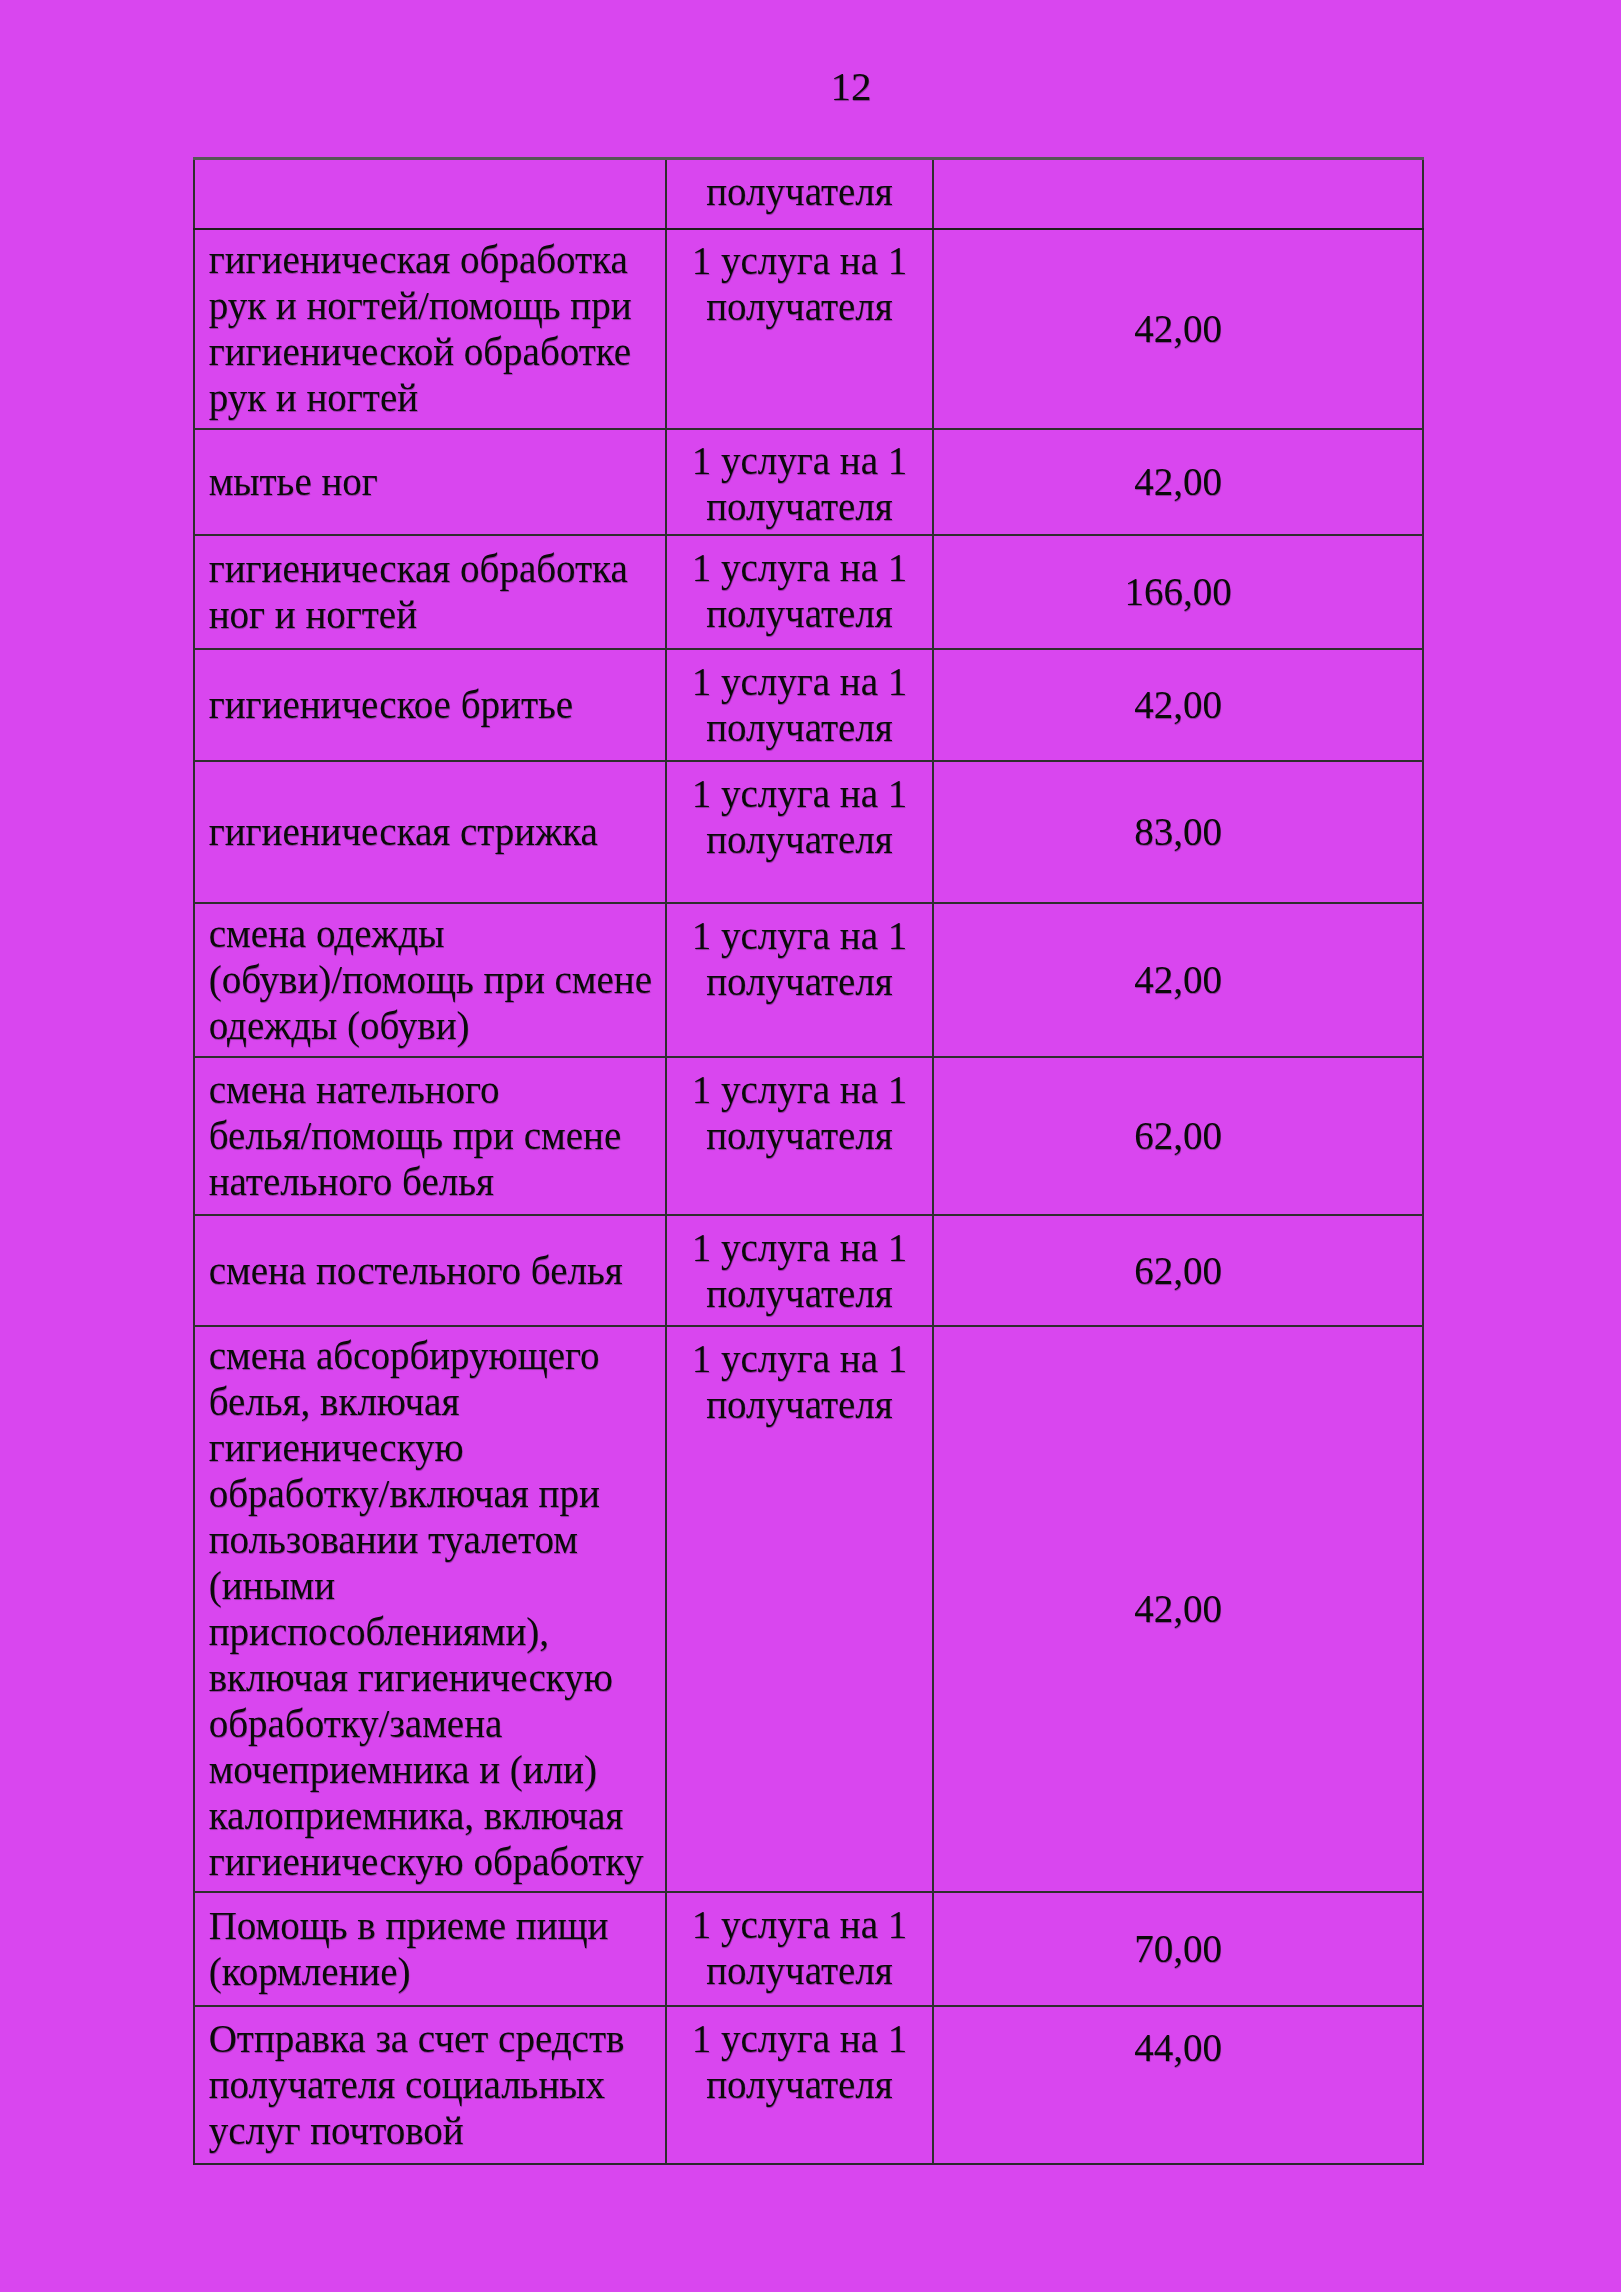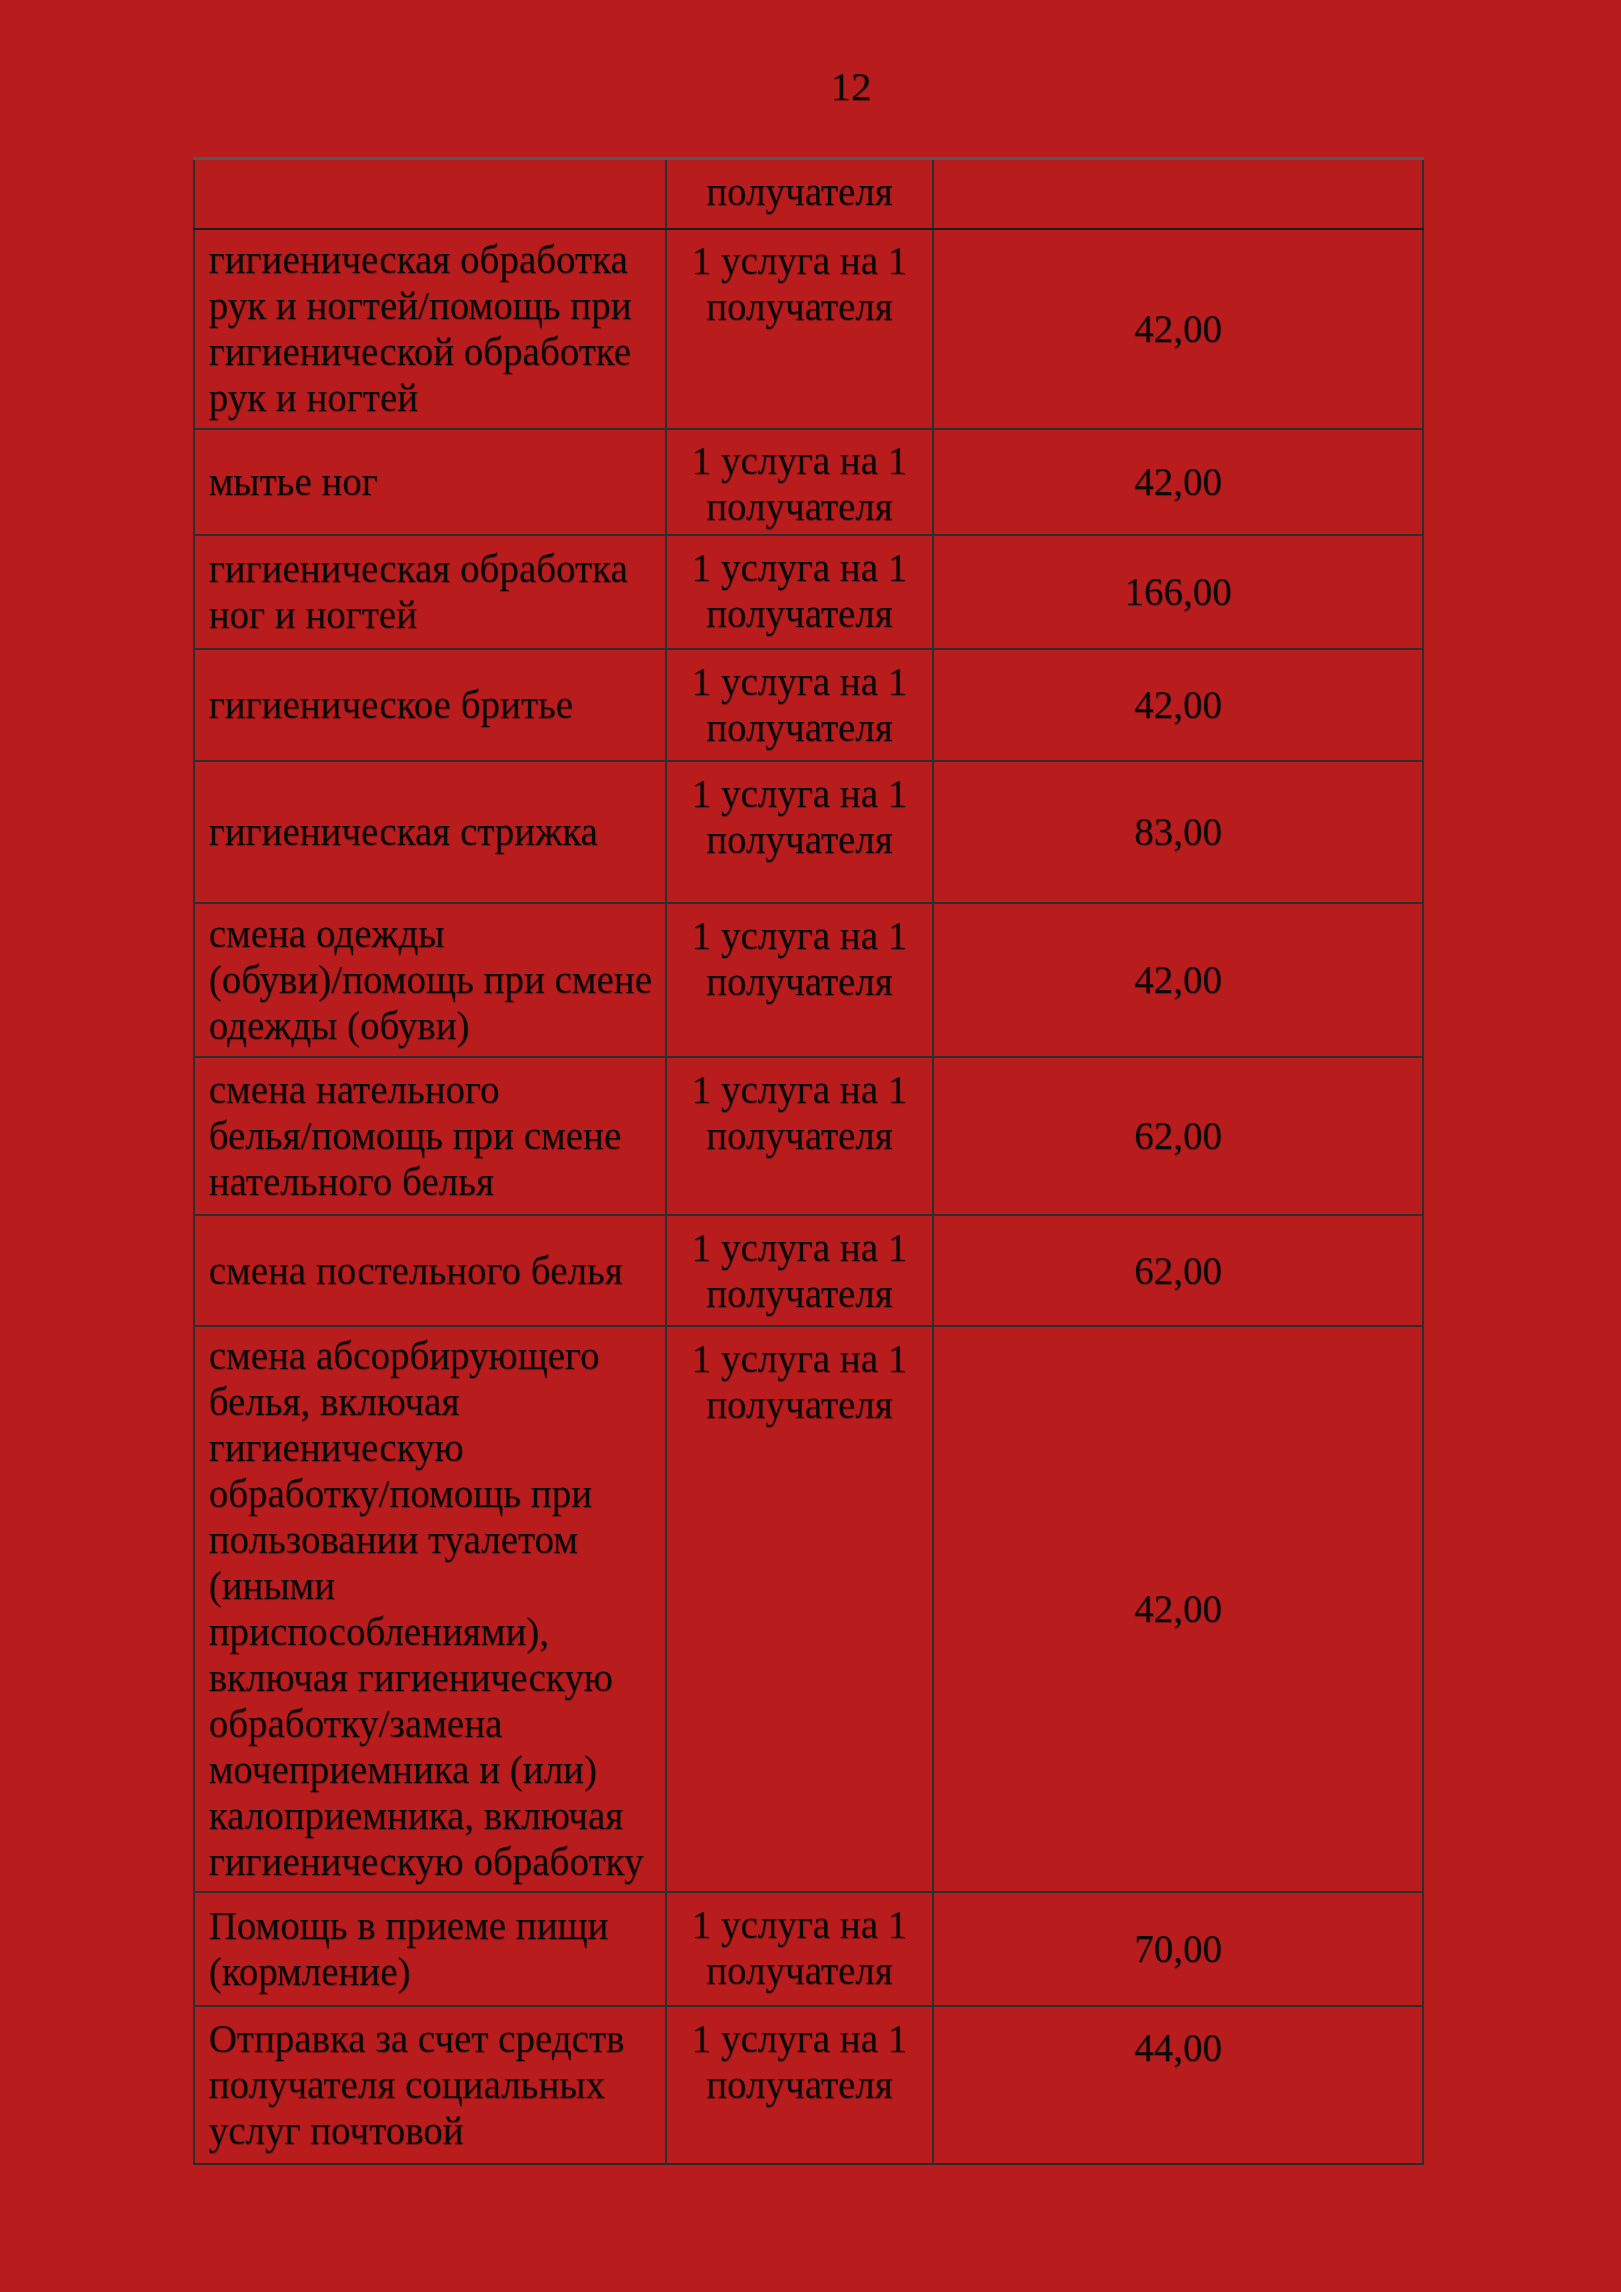--- a/index.html
+++ b/index.html
@@ -11,21 +11,21 @@
     width: 1621px;
     height: 2293px;
     overflow: hidden;
     font-family: "Liberation Serif", "DejaVu Serif", serif;
     color: #0a0a0a;
   }
   .sheet {
     position: relative;
     width: 1621px;
     height: 2293px;
-    background: #b91c1c;
+    background: #d946ef;
   }
   .page-number {
     position: absolute;
     top: 63px;
     left: 193px;
     width: 1316px;
     text-align: center;
     font-size: 41px;
     line-height: 47px;
     text-shadow: 0.5px 0.7px 0.7px rgba(0,0,0,0.35);
@@ -169,21 +169,21 @@
         <td class="cell-service">смена постельного белья</td>
         <td class="cell-unit">1 услуга на 1
 получателя</td>
         <td class="cell-price">62,00</td>
       </tr>
 
       <tr>
         <td class="cell-service">смена абсорбирующего
 белья, включая
 гигиеническую
-обработку/помощь при
+обработку/включая при
 пользовании туалетом
 (иными
 приспособлениями),
 включая гигиеническую
 обработку/замена
 мочеприемника и (или)
 калоприемника, включая
 гигиеническую обработку</td>
         <td class="cell-unit">1 услуга на 1
 получателя</td>

